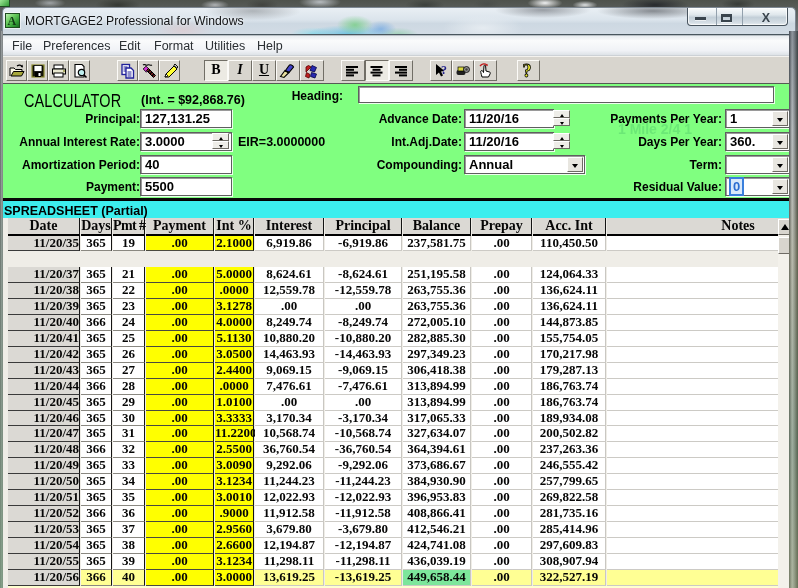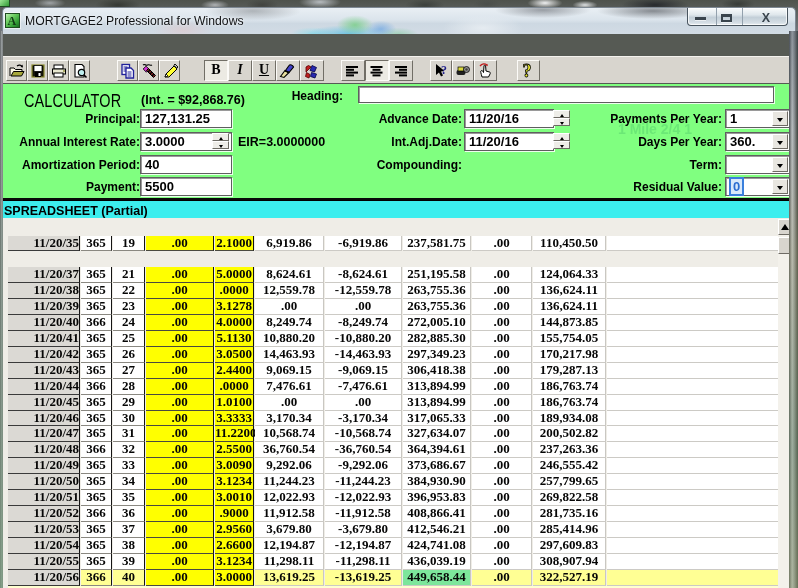--- a/index.html
+++ b/index.html
@@ -142,20 +142,28 @@
     </div>
 <div id="ttxt">MORTGAGE2 Professional for Windows</div>
 <div id="wbtns">
       <div class="wb" id="wb1"></div>
       <div class="wb" id="wb2"></div>
       <div class="wb" id="wb3"></div>
     </div>
 <div id="g1"></div>
     <div id="g2"></div>
     <div id="g3">X</div>
+<div id="mbar">
+<span class="mi" style="left:9px">File</span>
+<span class="mi" style="left:40px">Preferences</span>
+<span class="mi" style="left:116px">Edit</span>
+<span class="mi" style="left:151px">Format</span>
+<span class="mi" style="left:202px">Utilities</span>
+<span class="mi" style="left:254px">Help</span>
+</div>
 <div id="tool">
       <div class="tb" style="left:3px;width:21px">
         <svg width="18" height="18" viewBox="0 0 18 18">
           <path d="M2 14 L2 6 L6 6 L7.5 7.5 L14 7.5 L14 9" fill="#fffbe8" stroke="#000" stroke-width="1"></path>
           <path d="M3 14 L5.5 9.5 L16 9.5 L13.5 14 Z" fill="#a8a83c" stroke="#000" stroke-width="1"></path>
           <path d="M9 4 C11 2.5 13 3 14 4.5" fill="none" stroke="#000" stroke-width="1.2"></path>
           <path d="M14.5 2.5 L15 5.5 L12.5 5" fill="#000"></path>
         </svg>
       </div>
       <div class="tb" style="left:24px;width:21px">
@@ -305,35 +313,49 @@
         <b class="up"></b>
         <b class="dn"></b>
       </div>
 <span class="lbl" style="left:359px;top:51px;width:100px">Int.Adj.Date:</span>
 <i class="inp" style="left:461px;top:48px;width:90px;height:19px">11/20/16</i>
 <div class="spin" style="left:550px;top:49px">
         <b class="up"></b>
         <b class="dn"></b>
       </div>
 <span class="lbl" style="left:359px;top:74px;width:100px">Compounding:</span>
+<i class="cmb" style="left:461px;top:71px;width:121px;height:19px">Annual<u></u></i>
 <span class="lbl" style="left:589px;top:28px;width:130px">Payments Per Year:</span>
 <i class="cmb" style="left:722px;top:25px;width:65px;height:19px">1<u></u></i>
 <span class="lbl" style="left:589px;top:51px;width:130px">Days Per Year:</span>
 <i class="cmb" style="left:722px;top:48px;width:65px;height:19px">360.<u></u></i>
 <span class="lbl" style="left:589px;top:74px;width:130px">Term:</span>
 <i class="cmb" style="left:722px;top:71px;width:65px;height:19px">
         <u></u>
       </i>
 <span class="lbl" style="left:589px;top:96px;width:130px">Residual Value:</span>
 <i class="cmb" style="left:722px;top:93px;width:65px;height:19px"><b style="border:2px solid #3a7fdc;background:#d8e8fa;color:#2a6cd0;font-weight:bold;padding:0 2px;margin-left:-1px">0</b><u></u></i>
 </div>
 <div id="cyan">
       <b>SPREADSHEET (Partial)</b>
     </div>
 <div id="tblbg"></div>
+<div class="th">
+      <i class="c0 hc">Date</i>
+      <i class="c1 hc">Days</i>
+      <i class="c2 hc">Pmt #</i>
+      <i class="c3 hc">Payment</i>
+      <i class="c4 hc">Int %</i>
+      <i class="c5 hc">Interest</i>
+      <i class="c6 hc">Principal</i>
+      <i class="c7 hc">Balance</i>
+      <i class="c8 hc">Prepay</i>
+      <i class="c9 hc">Acc. Int</i>
+      <i class="c10 hc">Notes</i>
+    </div>
 <div class="tr" style="top:235.5px">
       <i class="c0">11/20/35</i>
       <i class="c1">365</i>
       <i class="c2">19</i>
       <i class="c3">.00</i>
       <i class="c4">2.1000</i>
       <i class="c5">6,919.86</i>
       <i class="c6">-6,919.86</i>
       <i class="c7">237,581.75</i>
       <i class="c8">.00</i>

